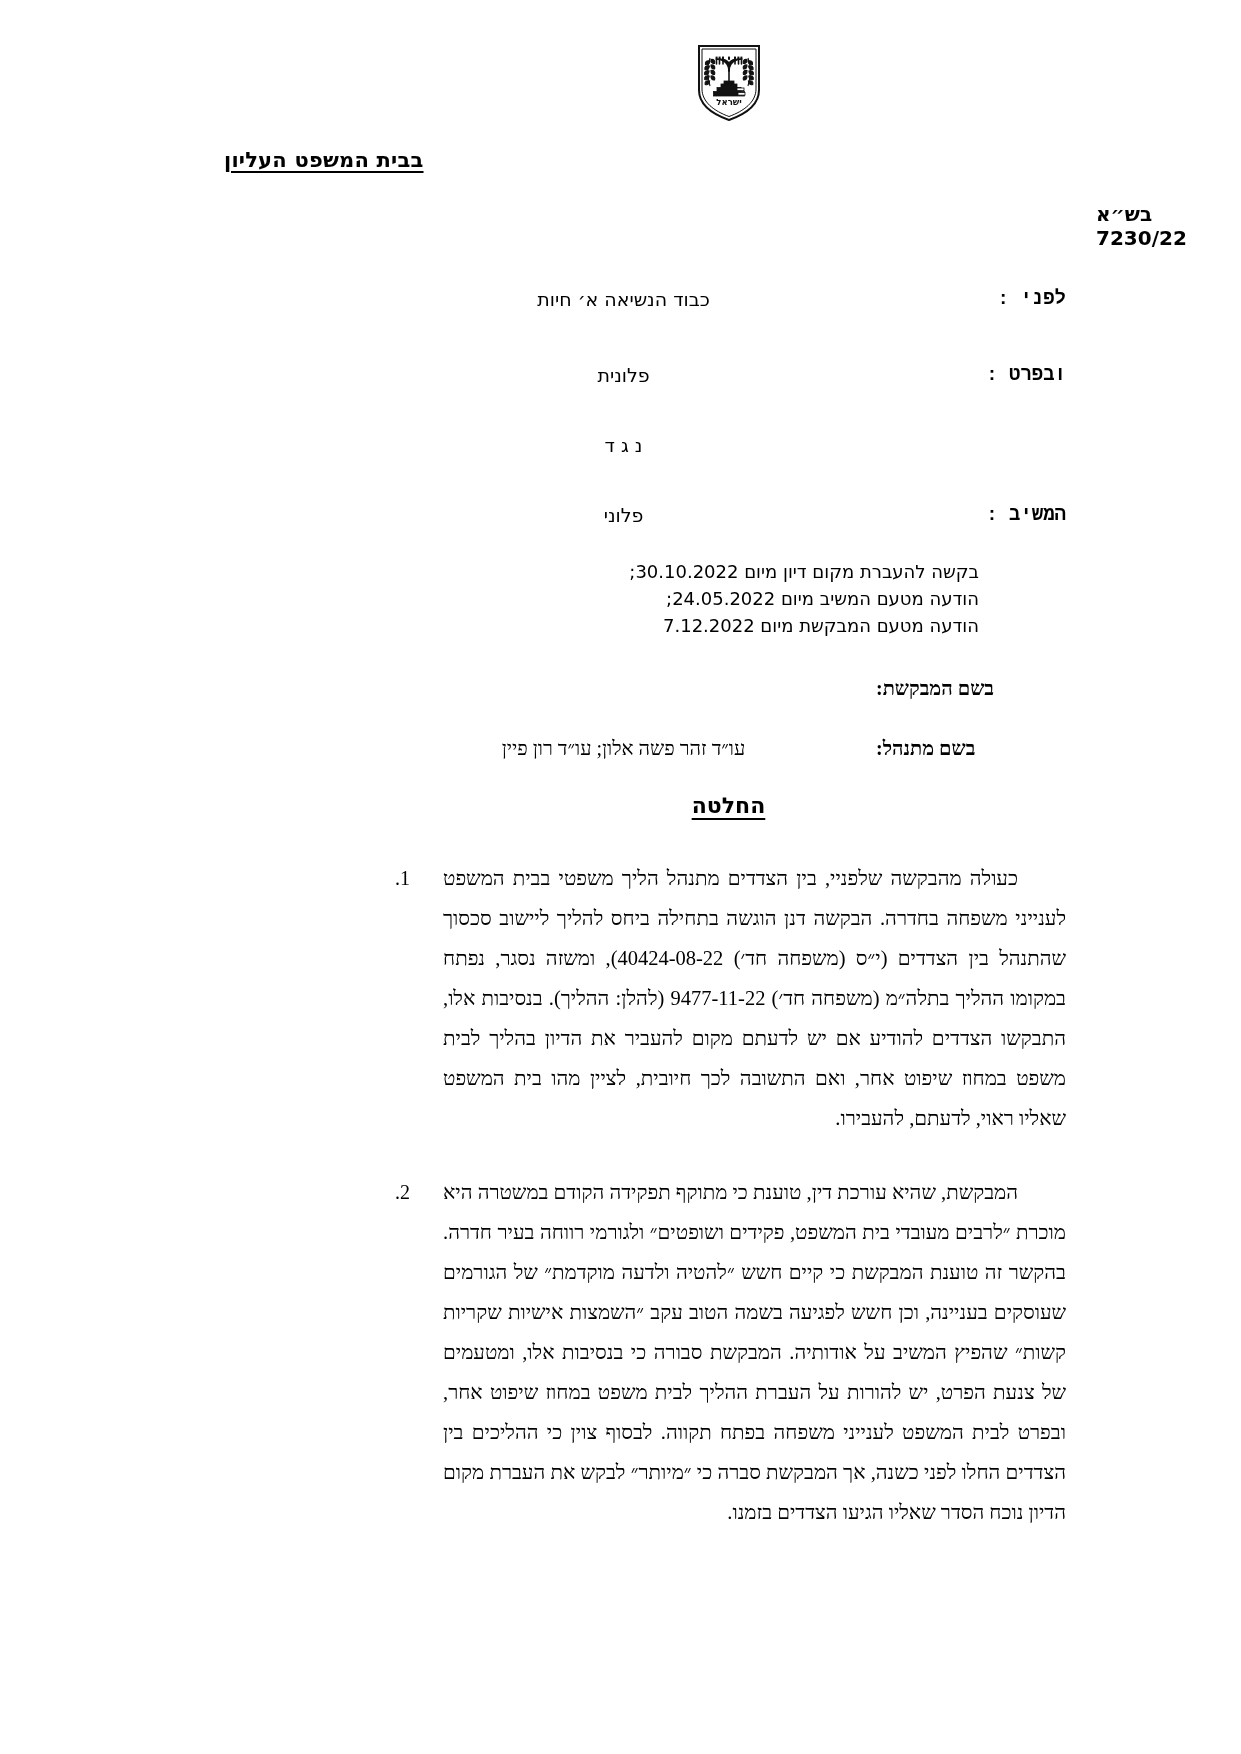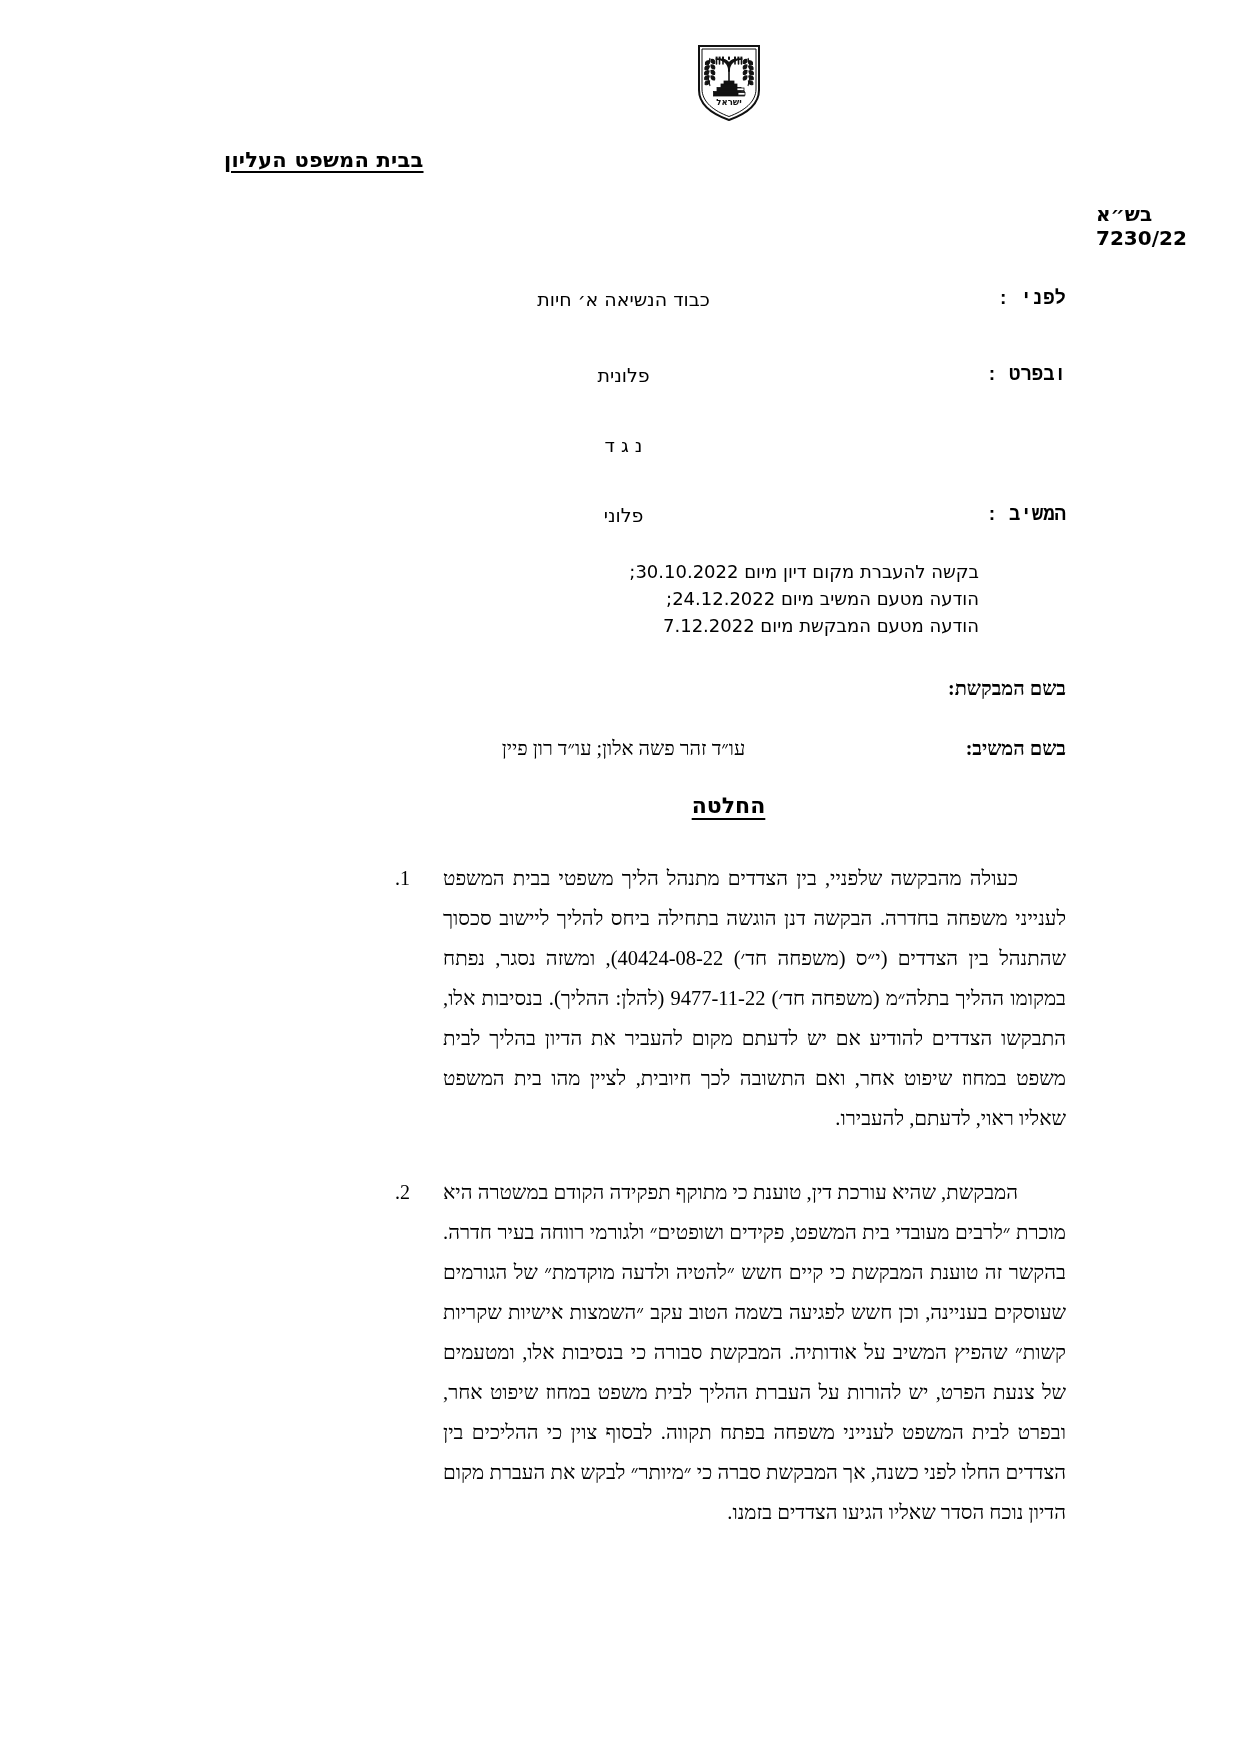--- a/index.html
+++ b/index.html
@@ -115,21 +115,21 @@
   
   .rep-row {
     display: flex;
     flex-direction: row;
     align-items: flex-start;
     padding: 0 175px 0 175px;
   }
   .rep-label {
     width: 190px;
     flex: 0 0 190px;
-    text-align: right;
+    text-align: left;
     font-family: "Liberation Serif", "DejaVu Serif", serif;
     font-weight: bold;
     font-size: 20px;
     line-height: 30px;
     white-space: nowrap;
   }
   .rep-value {
     flex: 1 1 auto;
     text-align: center;
     font-family: "Liberation Serif", "DejaVu Serif", serif;
@@ -289,35 +289,35 @@
     <div class="row">
       <div class="row-label">המשיב :</div>
       <div class="row-value">פלוני</div>
     </div>
   </div>
 
   <div class="request-block">
     <div class="row-label" style="visibility:hidden"></div>
     <div class="request-lines">
       <div>בקשה להעברת מקום דיון מיום 30.10.2022;</div>
-      <div>הודעה מטעם המשיב מיום 24.12.2022;</div>
+      <div>הודעה מטעם המשיב מיום 24.05.2022;</div>
       <div>הודעה מטעם המבקשת מיום 7.12.2022</div>
     </div>
   </div>
 
   <div class="spacer-34"></div>
 
   <div class="rep-row">
     <div class="rep-label">בשם המבקשת:</div>
   </div>
 
   <div class="spacer-30"></div>
 
   <div class="rep-row">
-    <div class="rep-label">בשם המשיב:</div>
+    <div class="rep-label">בשם מתנהל:</div>
     <div class="rep-value">עו״ד זהר פשה אלון; עו״ד רון פיין</div>
   </div>
 
   <div class="decision-heading">
     <span>החלטה</span>
   </div>
 
   <div class="body">
 
     <div class="para">

